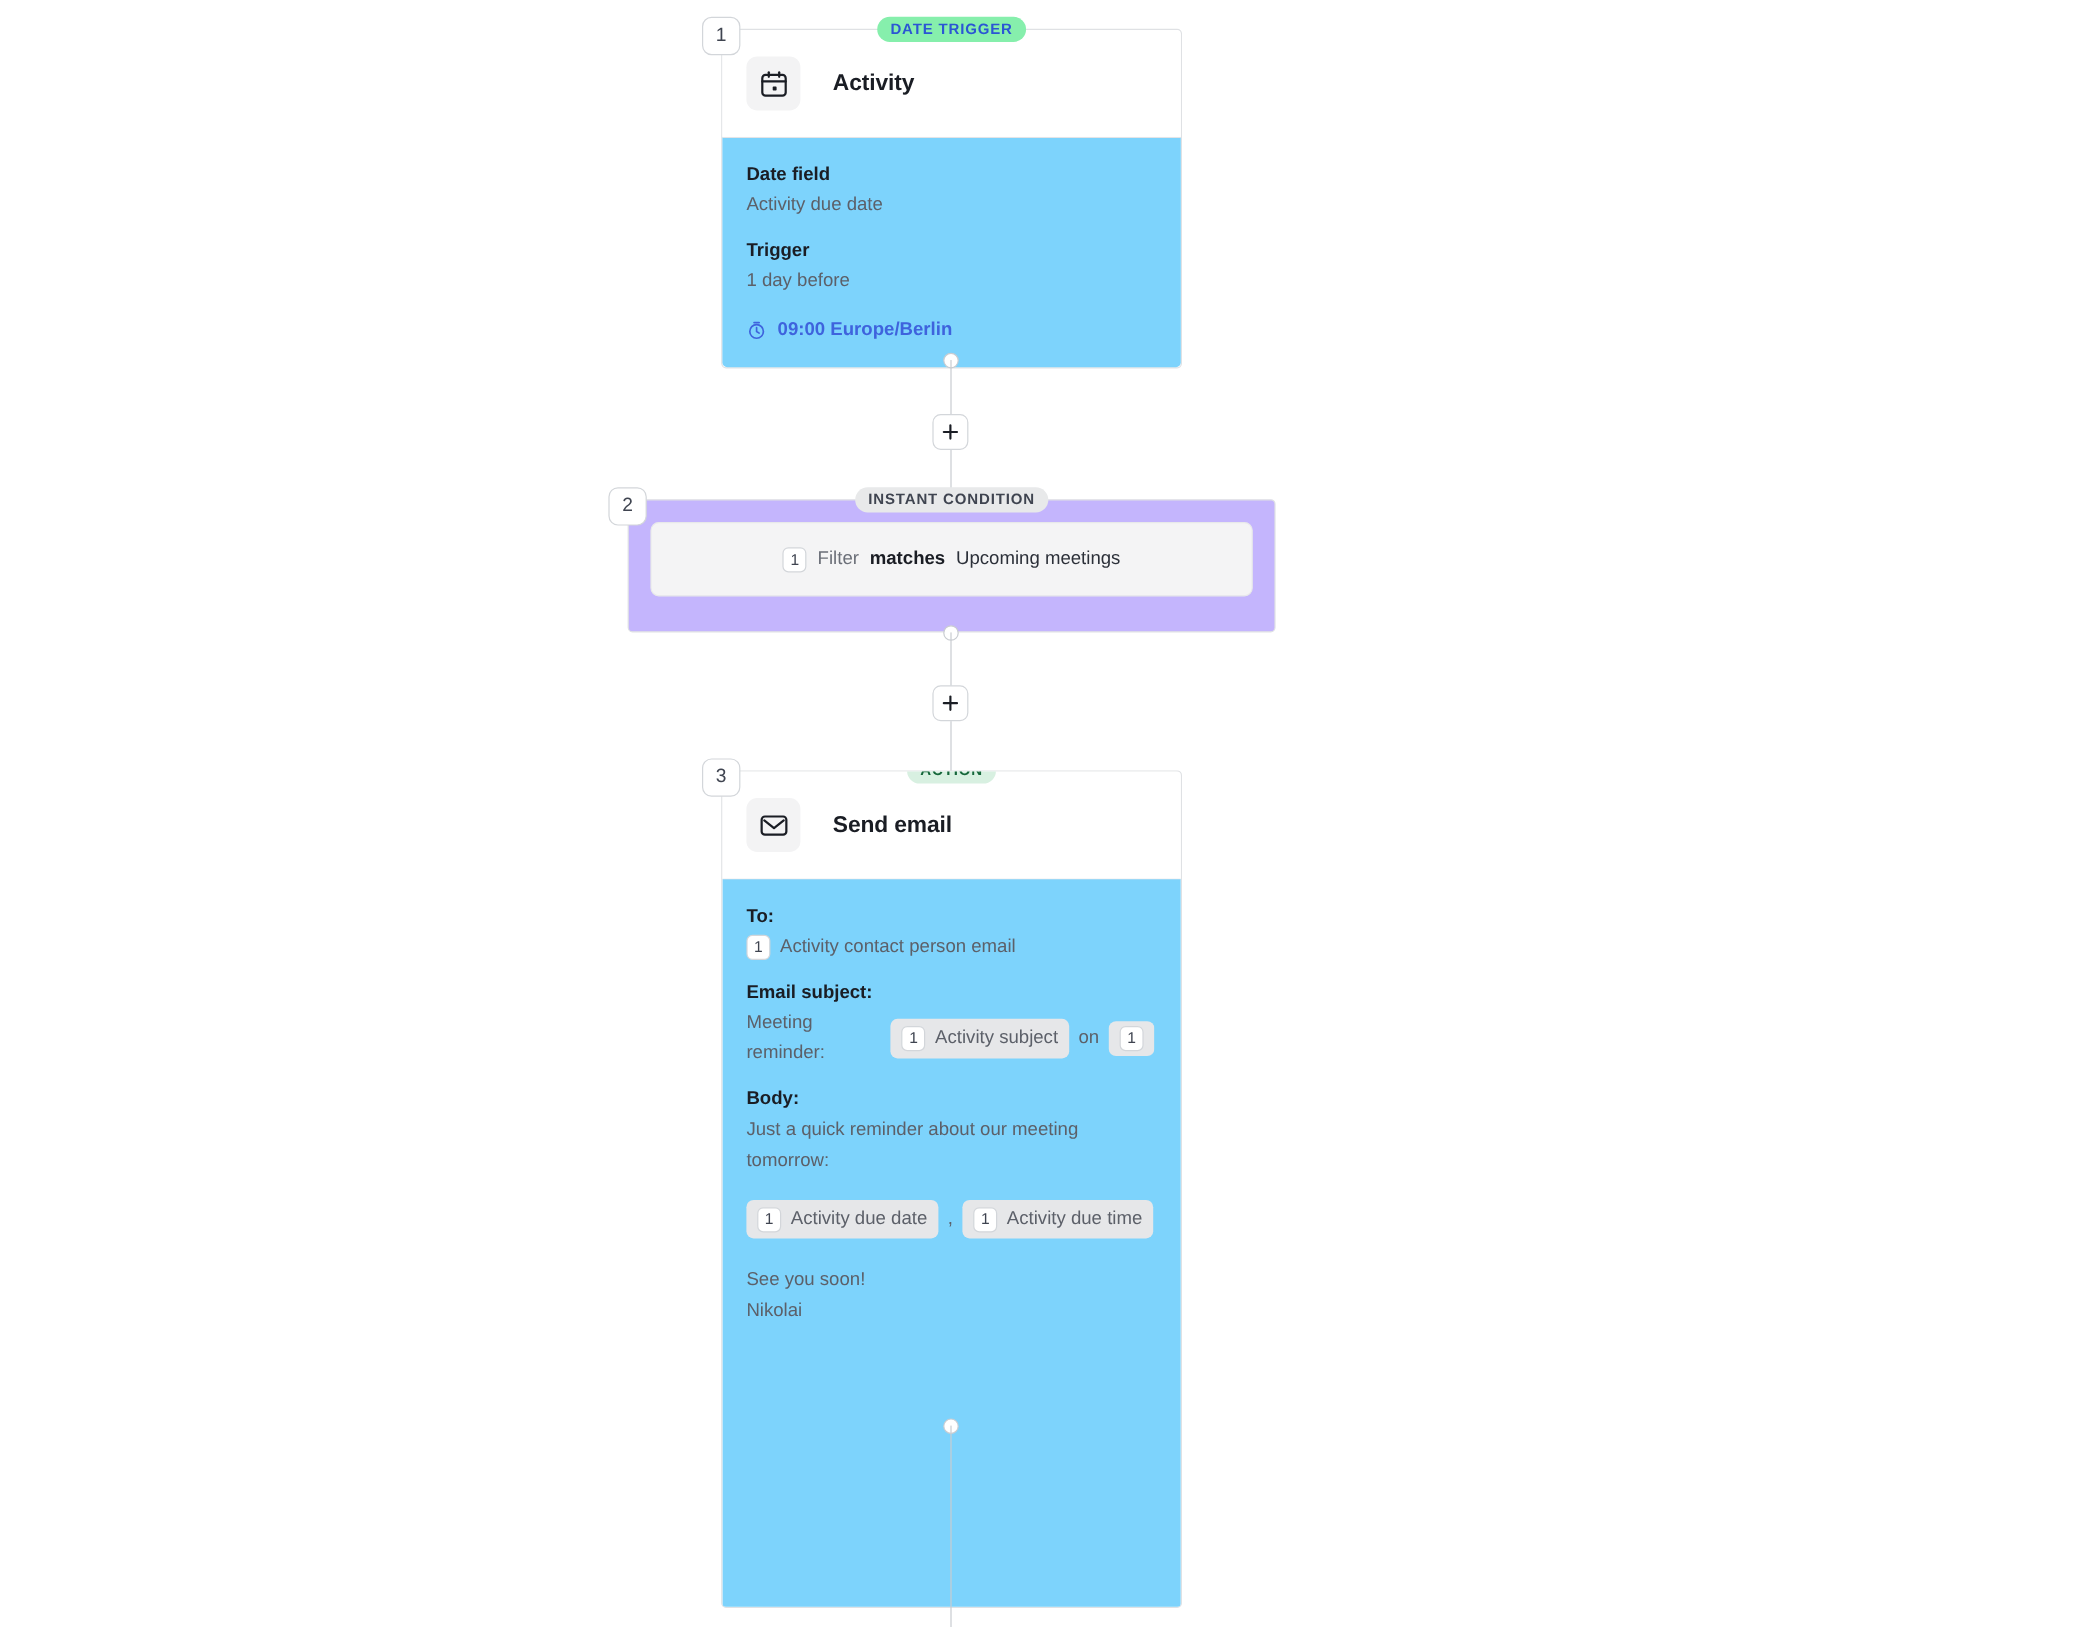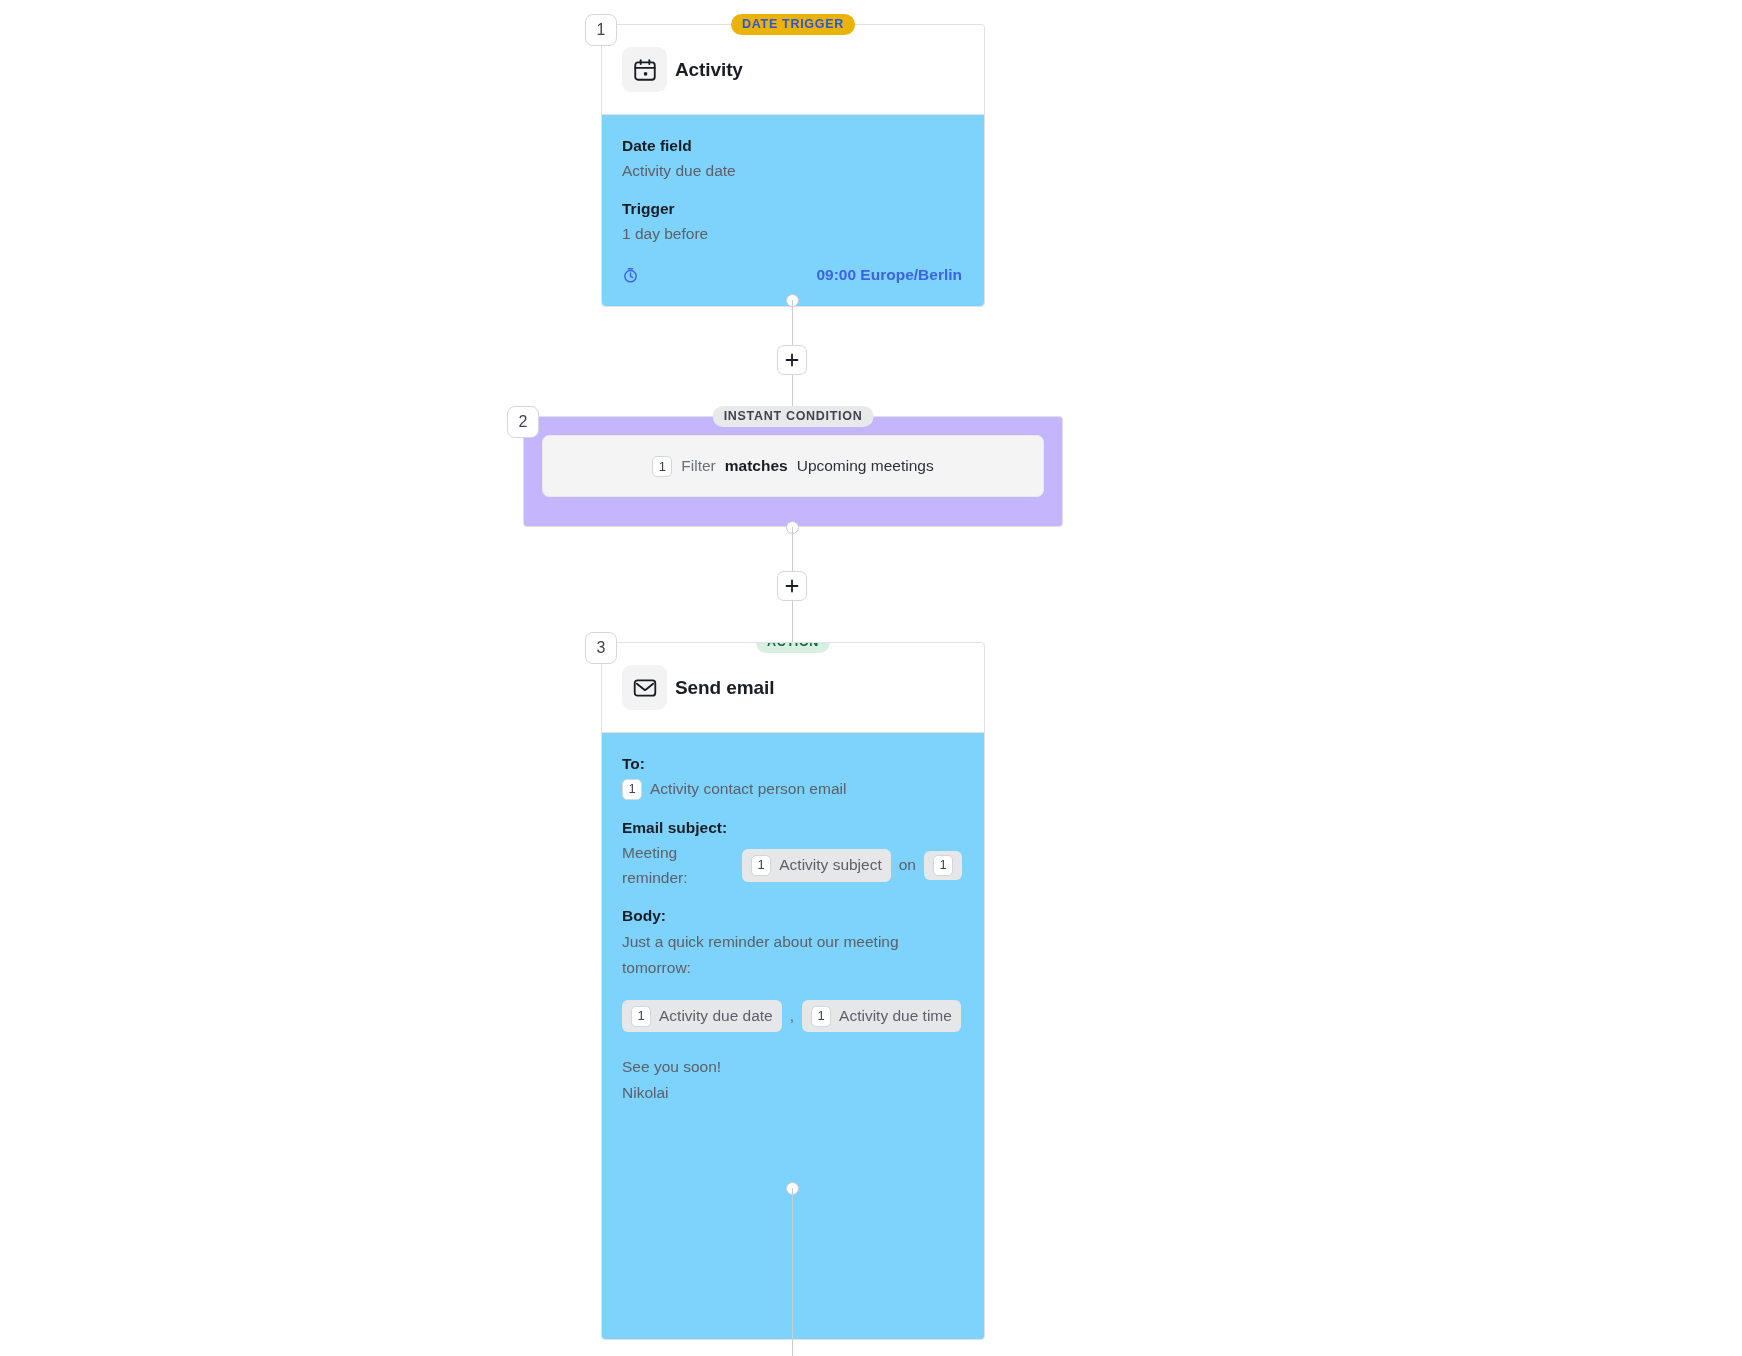--- a/index.html
+++ b/index.html
@@ -65,21 +65,21 @@
   
   .node {
     position: absolute;
     background: #ffffff;
     border: 1px solid #dfe1e4;
     border-radius: 4px;
   }
   .node-head {
     display: flex;
     align-items: center;
-    gap: 8px;
+    gap: 27px;
     padding: 22px 22px 22px 20px;
     background: #ffffff;
     border-radius: 4px 4px 0 0;
   }
   .node-icon {
     width: 45px;
     height: 45px;
     border-radius: 9px;
     background: #f3f3f4;
     display: flex;
@@ -108,21 +108,21 @@
     left: 50%;
     transform: translateX(-50%);
     padding: 3px 11px 4px;
     border-radius: 11px;
     font-size: 12.5px;
     font-weight: bold;
     letter-spacing: 0.7px;
     white-space: nowrap;
     z-index: 5;
   }
-  .badge-trigger { background: #eab308; color: #2b56d4; }
+  .badge-trigger { background: #86efac; color: #2b56d4; }
   .badge-condition { background: #e8e9ea; color: #3f4450; }
   .badge-action { background: #d8f0e1; color: #15663a; }
 
   
   .field-label {
     font-size: 15.5px;
     font-weight: bold;
     color: #1a1d24;
     margin: 0 0 4px;
   }
@@ -137,21 +137,20 @@
 
   .tz-line {
     display: flex;
     align-items: center;
     gap: 9px;
     font-size: 15.5px;
     font-weight: bold;
     color: #3e63dd;
     margin-top: 20px;
     cursor: pointer;
-    justify-content: space-between;
   }
   .tz-line svg { display: block; flex: 0 0 auto; }
 
   
   .cond-outer {
     position: absolute;
     border: 1px solid #dfe1e4;
     border-radius: 4px;
     background: #c4b5fd;
   }

